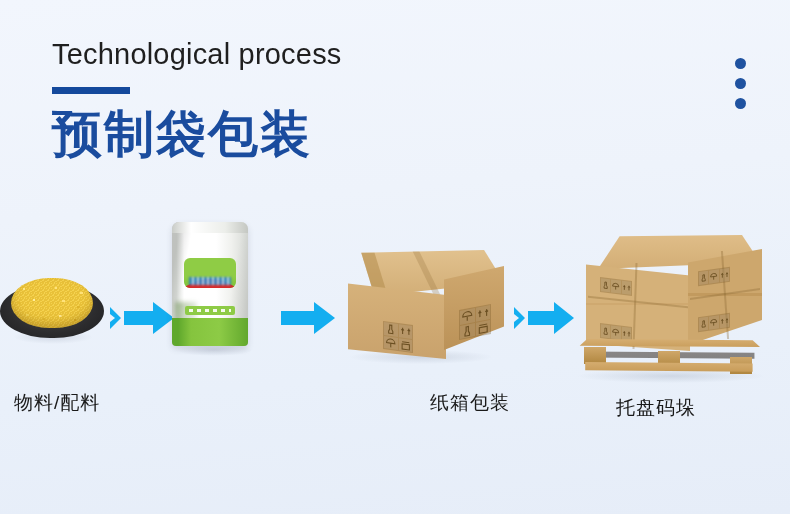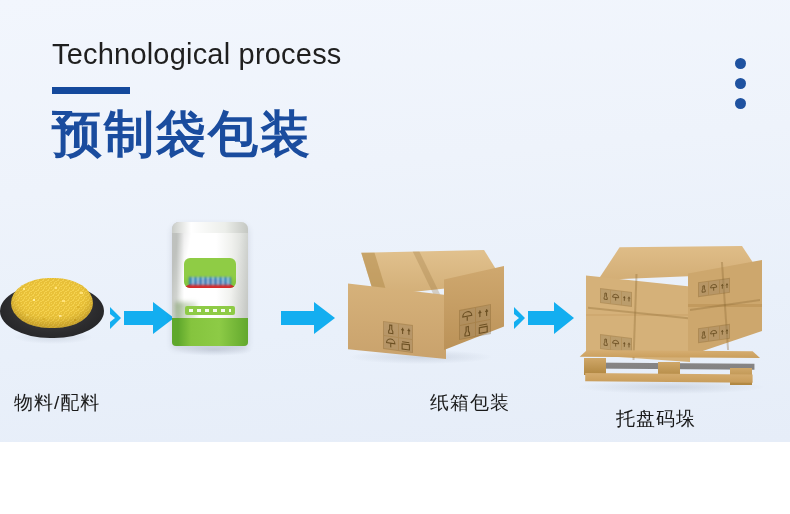--- a/index.html
+++ b/index.html
@@ -8,21 +8,21 @@
   }
   body {
     width: 790px;
     height: 514px;
     overflow: hidden;
     font-family: "Liberation Sans", "DejaVu Sans", sans-serif;
   }
   #page {
     position: relative;
     width: 790px;
-    height: 442px;
+    height: 514px;
     background: linear-gradient(175deg, #f2f6fd 0%, #eef3fb 38%, #e9f0fa 70%, #e6edf8 100%);
     overflow: hidden;
   }
 
   
   #header-block {
     position: absolute;
     left: 52px;
     top: 40px;
   }
@@ -475,21 +475,21 @@
       <div class="stage-label" style="text-align:right; padding-left:38px;">纸箱包装</div>
     </div>
 
     <div class="arrow" style="left:514px; top:78px;">
       <svg width="62" height="36" viewBox="0 0 62 36" aria-hidden="true">
         <path d="M0,7 L11,18 L0,29 L0,22 L5,18 L0,14 Z" fill="#13aef0"></path>
         <path d="M14,11 L40,11 L40,2 L60,18 L40,34 L40,25 L14,25 Z" fill="#13aef0"></path>
       </svg>
     </div>
 
-    <div class="stage" style="left:572px; top:16px; width:206px;">
+    <div class="stage" style="left:572px; top:5px; width:206px;">
       <div class="stage-art">
         <div class="stage-shadow" style="left:6px; top:142px; width:186px; height:14px;"></div>
         <div id="art-pallet">
 
           <div class="pl-face pb-top"></div>
           <div class="pl-face pb-front"></div>
           <div class="pl-face pb-side"></div>
 
           <div class="pb-div" style="left:62px; top:28px; width:2px; height:86px; transform:skewX(-2deg);"></div>
           <div class="pb-div" style="left:152px; top:16px; width:2px; height:88px; transform:skewX(4deg);"></div>

